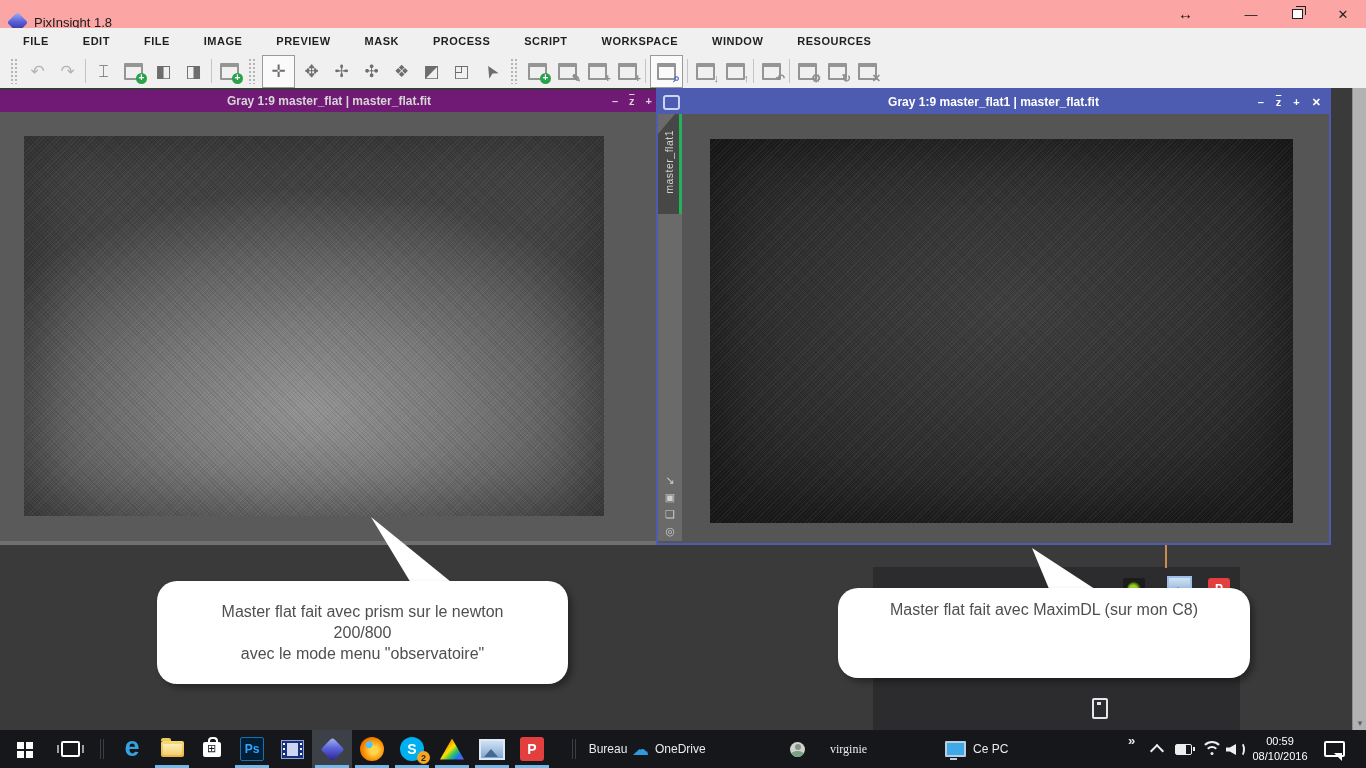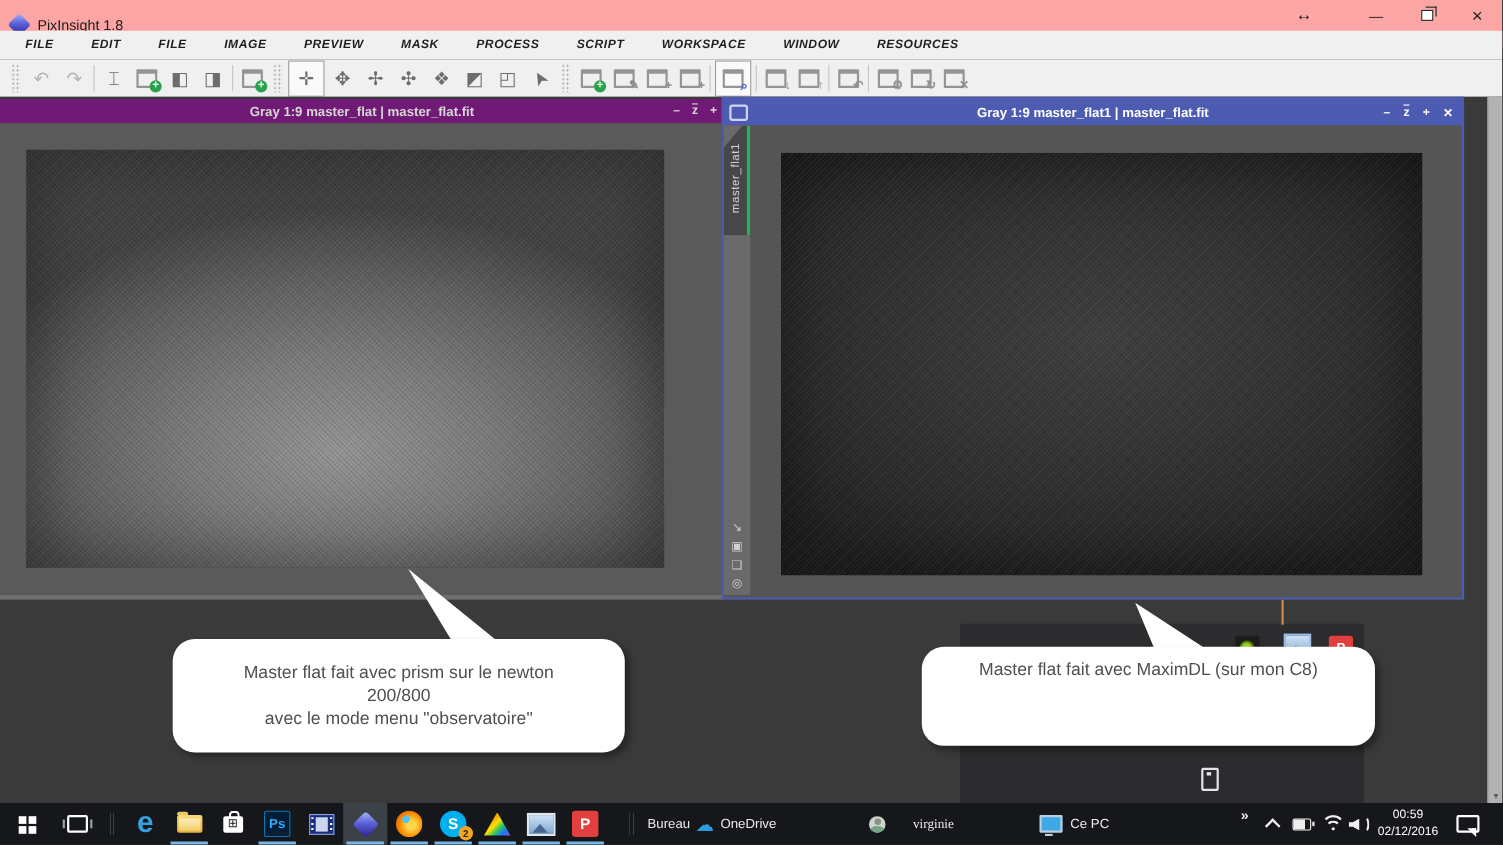--- a/index.html
+++ b/index.html
@@ -16,21 +16,21 @@
   .cap-btn{position:absolute;top:0;width:46px;height:28px;display:flex;align-items:center;justify-content:center;color:#222;}
   .cap-min{left:1228px;font-size:13px;}
   .cap-restore{left:1274px;}
   .restore-g{width:9px;height:8px;border:1px solid #222;background:#fff;position:relative;}
   .restore-g::before{content:"";position:absolute;top:-4px;left:3px;width:9px;height:8px;
     border-top:1px solid #222;border-right:1px solid #222;}
   .cap-close{left:1320px;font-size:13px;}
 
   
   .menubar{position:absolute;left:0;top:28px;width:1366px;height:26px;background:#f0f0f0;
-    display:flex;align-items:center;padding-left:6px;box-sizing:border-box;font-style:italic;}
+    display:flex;align-items:center;padding-left:6px;box-sizing:border-box;}
   .menu-item{padding:0 17px;font-size:11px;font-weight:bold;letter-spacing:.5px;color:#1f1f1f;line-height:26px;}
 
   
   .toolbar{position:absolute;left:0;top:54px;width:1366px;height:34px;background:#f0f0f0;
     display:flex;align-items:center;padding-left:8px;box-sizing:border-box;gap:3px;}
   .tb-item{display:flex;align-items:center;justify-content:center;width:27px;height:27px;position:relative;}
   .tb-item.t-sep{width:3px;height:24px;background:linear-gradient(#c4c4c4,#c4c4c4) center/1px 100% no-repeat;}
   .tb-item.t-handle{width:9px;height:26px;background-image:radial-gradient(#b5b5b5 34%,transparent 36%);background-size:4px 4px;margin:0 2px;}
   .tb-item.boxed{border:1px solid #9b9b9b;background:#fafafa;width:31px;height:31px;}
   .tb-glyph{font-size:17px;color:#6d6d6d;line-height:1;}
@@ -579,17 +579,17 @@
         <i></i>
         <i></i>
         <i></i>
       </div>
     <div class="spk">
         <span class="spk-body"></span>
         <span class="spk-wave"></span>
       </div>
     <div class="clock">
       <div>00:59</div>
-      <div>02/12/2016</div>
+      <div>08/10/2016</div>
     </div>
     <div class="notif"></div>
   </div>
 </div>
 
 </body></html>

